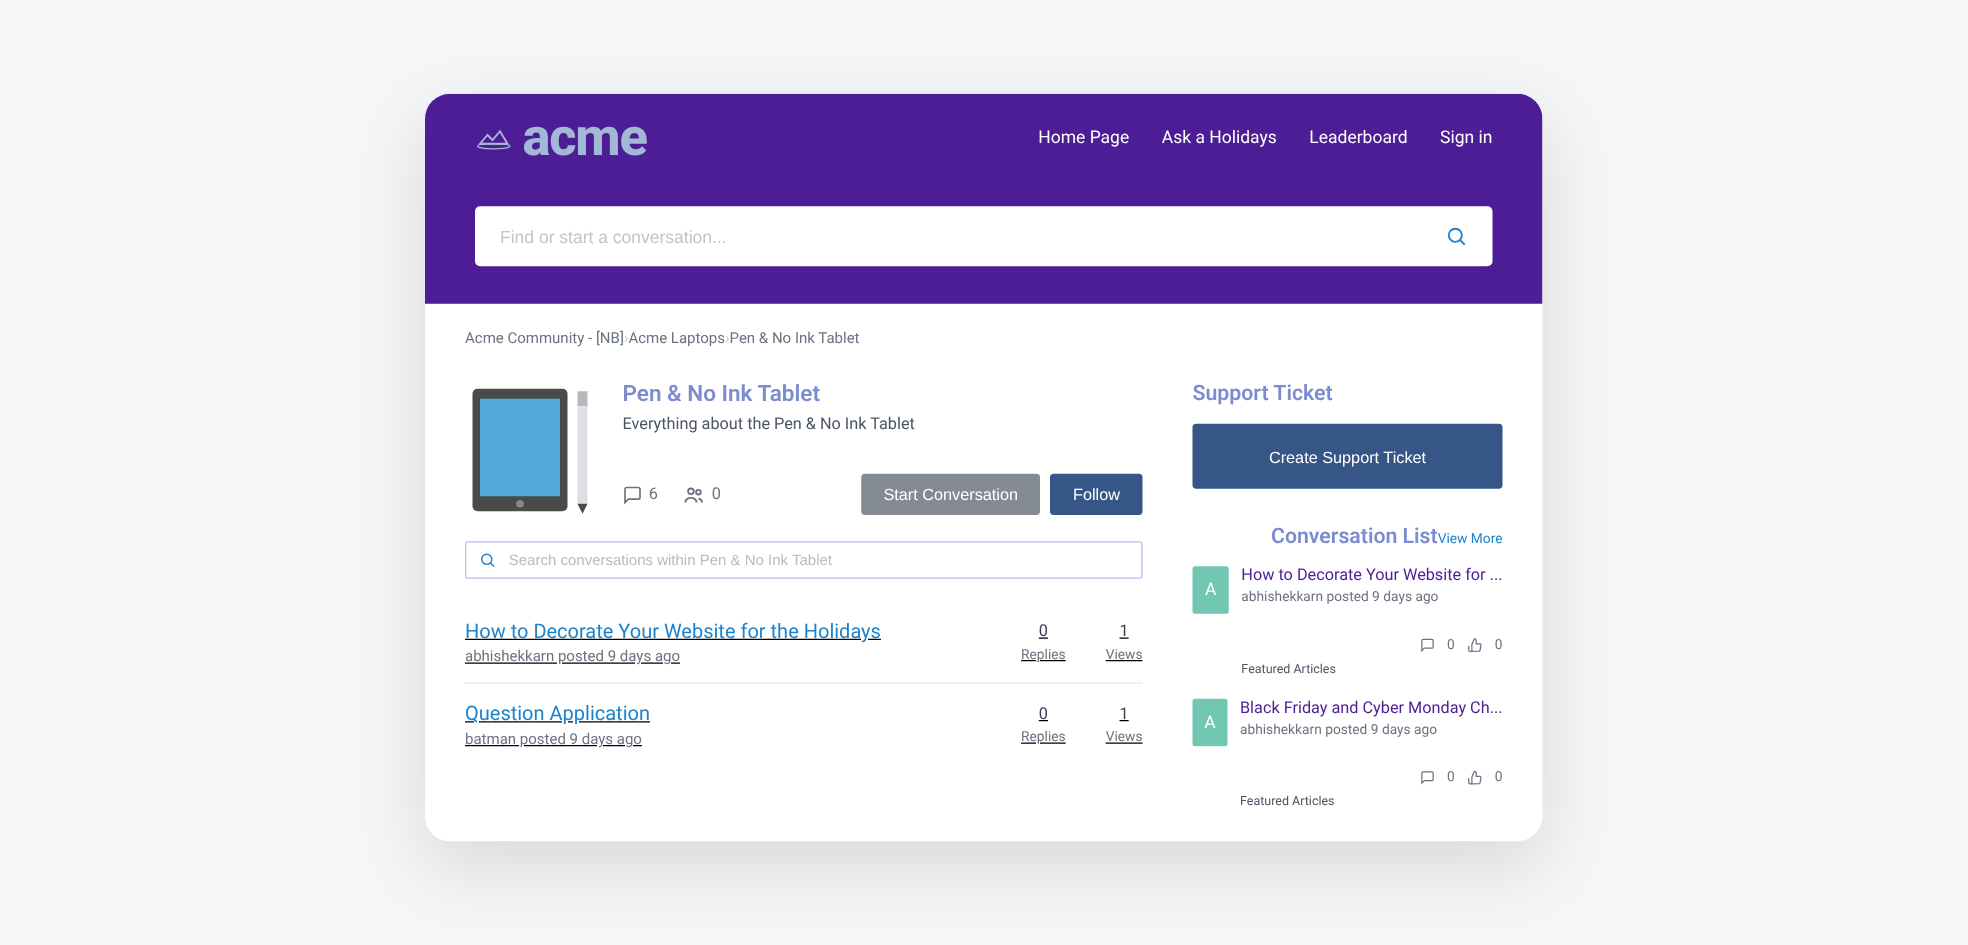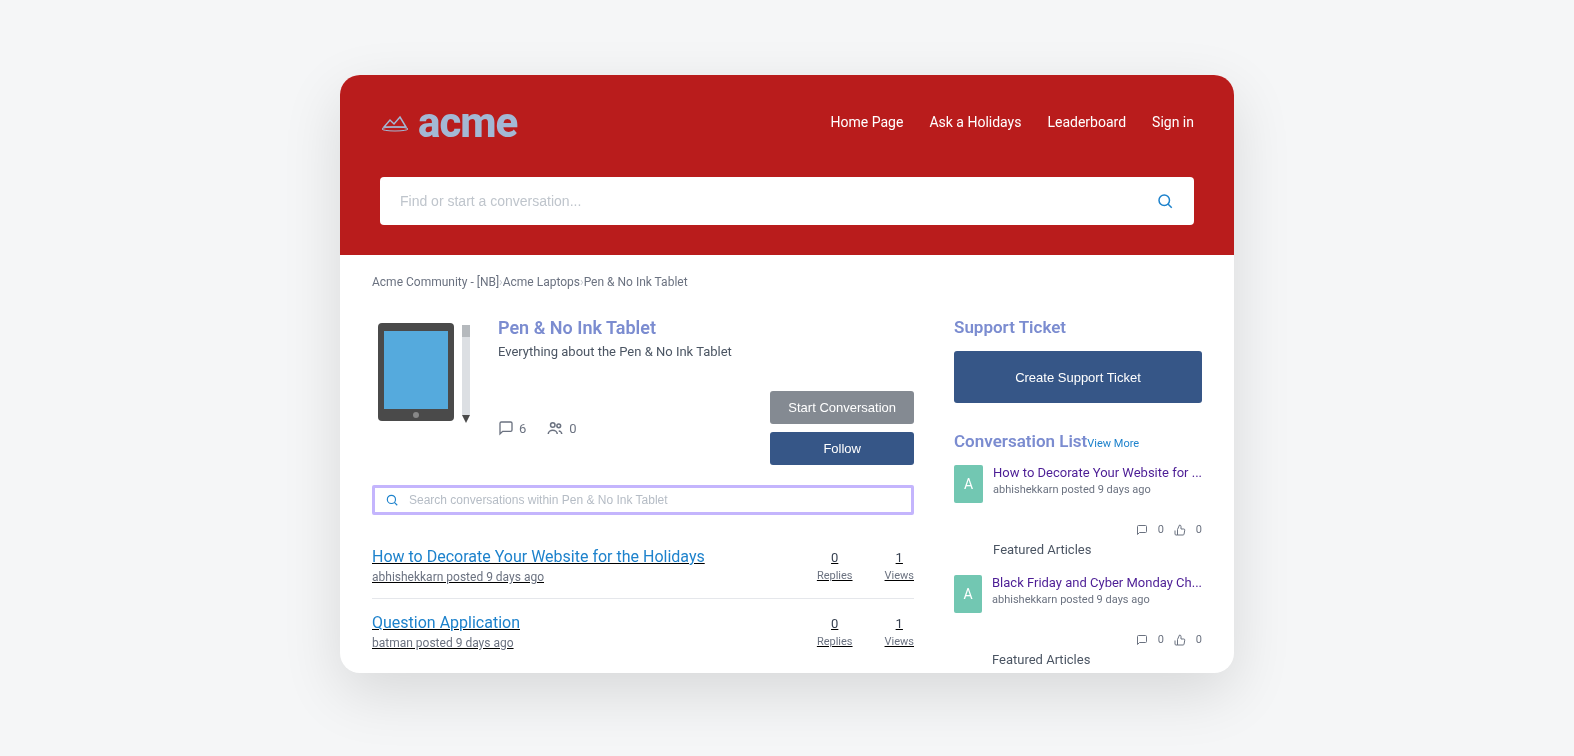--- a/index.html
+++ b/index.html
@@ -14,22 +14,22 @@
 }
 .app-window {
   width: 894px;
   height: 598px;
   background: #fff;
   border-radius: 20px;
   box-shadow: 0 20px 60px rgba(0,0,0,0.12);
   overflow: hidden;
 }
 .header {
-  background: #b91c1c;
-  padding: 12px 40px 30px 40px;
+  background: #4c1d95;
+  padding: 0 40px 30px 40px;
 }
 .header-top {
   display: flex;
   align-items: center;
   justify-content: space-between;
   height: 70px;
 }
 .logo {
   display: flex;
   align-items: center;
@@ -116,33 +116,33 @@
   gap: 20px;
   align-items: center;
 }
 .stat {
   display: flex;
   align-items: center;
   gap: 5px;
   color: #6b7280;
   font-size: 13px;
 }
-.topic-actions { display: flex; gap: 8px; flex-direction: column; }
+.topic-actions { display: flex; gap: 8px; }
 .btn {
   padding: 9px 18px;
   border-radius: 3px;
   font-size: 13px;
   border: none;
   cursor: pointer;
   color: #fff;
 }
 .btn-gray { background: #848a92; }
 .btn-blue { background: #365687; }
 .sub-search {
-  border: 3px solid #c4b5fd;
+  border: 1px solid #c4b5fd;
   border-radius: 2px;
   height: 30px;
   display: flex;
   align-items: center;
   padding: 0 10px;
   gap: 10px;
   margin-bottom: 18px;
   justify-content: flex-end;
 }
 .sub-search input {
@@ -186,21 +186,21 @@
 .sidebar {
   width: 248px;
 }
 .side-heading {
   color: #7b8cd0;
   font-size: 17px;
   font-weight: 600;
 }
 .side-heading-row {
   display: flex;
-  justify-content: flex-start;
+  justify-content: flex-end;
   align-items: baseline;
   margin-bottom: 14px;
 }
 .view-more {
   font-size: 11px;
   color: #1d82cc;
   text-decoration: none;
 }
 .create-ticket-btn {
   background: #365687;
@@ -241,21 +241,21 @@
   font-size: 11px;
   color: #6b7280;
   margin-bottom: 6px;
 }
 .side-item-footer {
   display: flex;
   justify-content: space-between;
   align-items: center;
 }
 .side-item-cat {
-  font-size: 13px;
+  font-size: 10px;
   color: #4b5563;
   margin-top: 40px;
 }
 .side-item-counts {
   display: flex;
   gap: 10px;
   font-size: 11px;
   color: #6b7280;
   align-items: center;
 }

